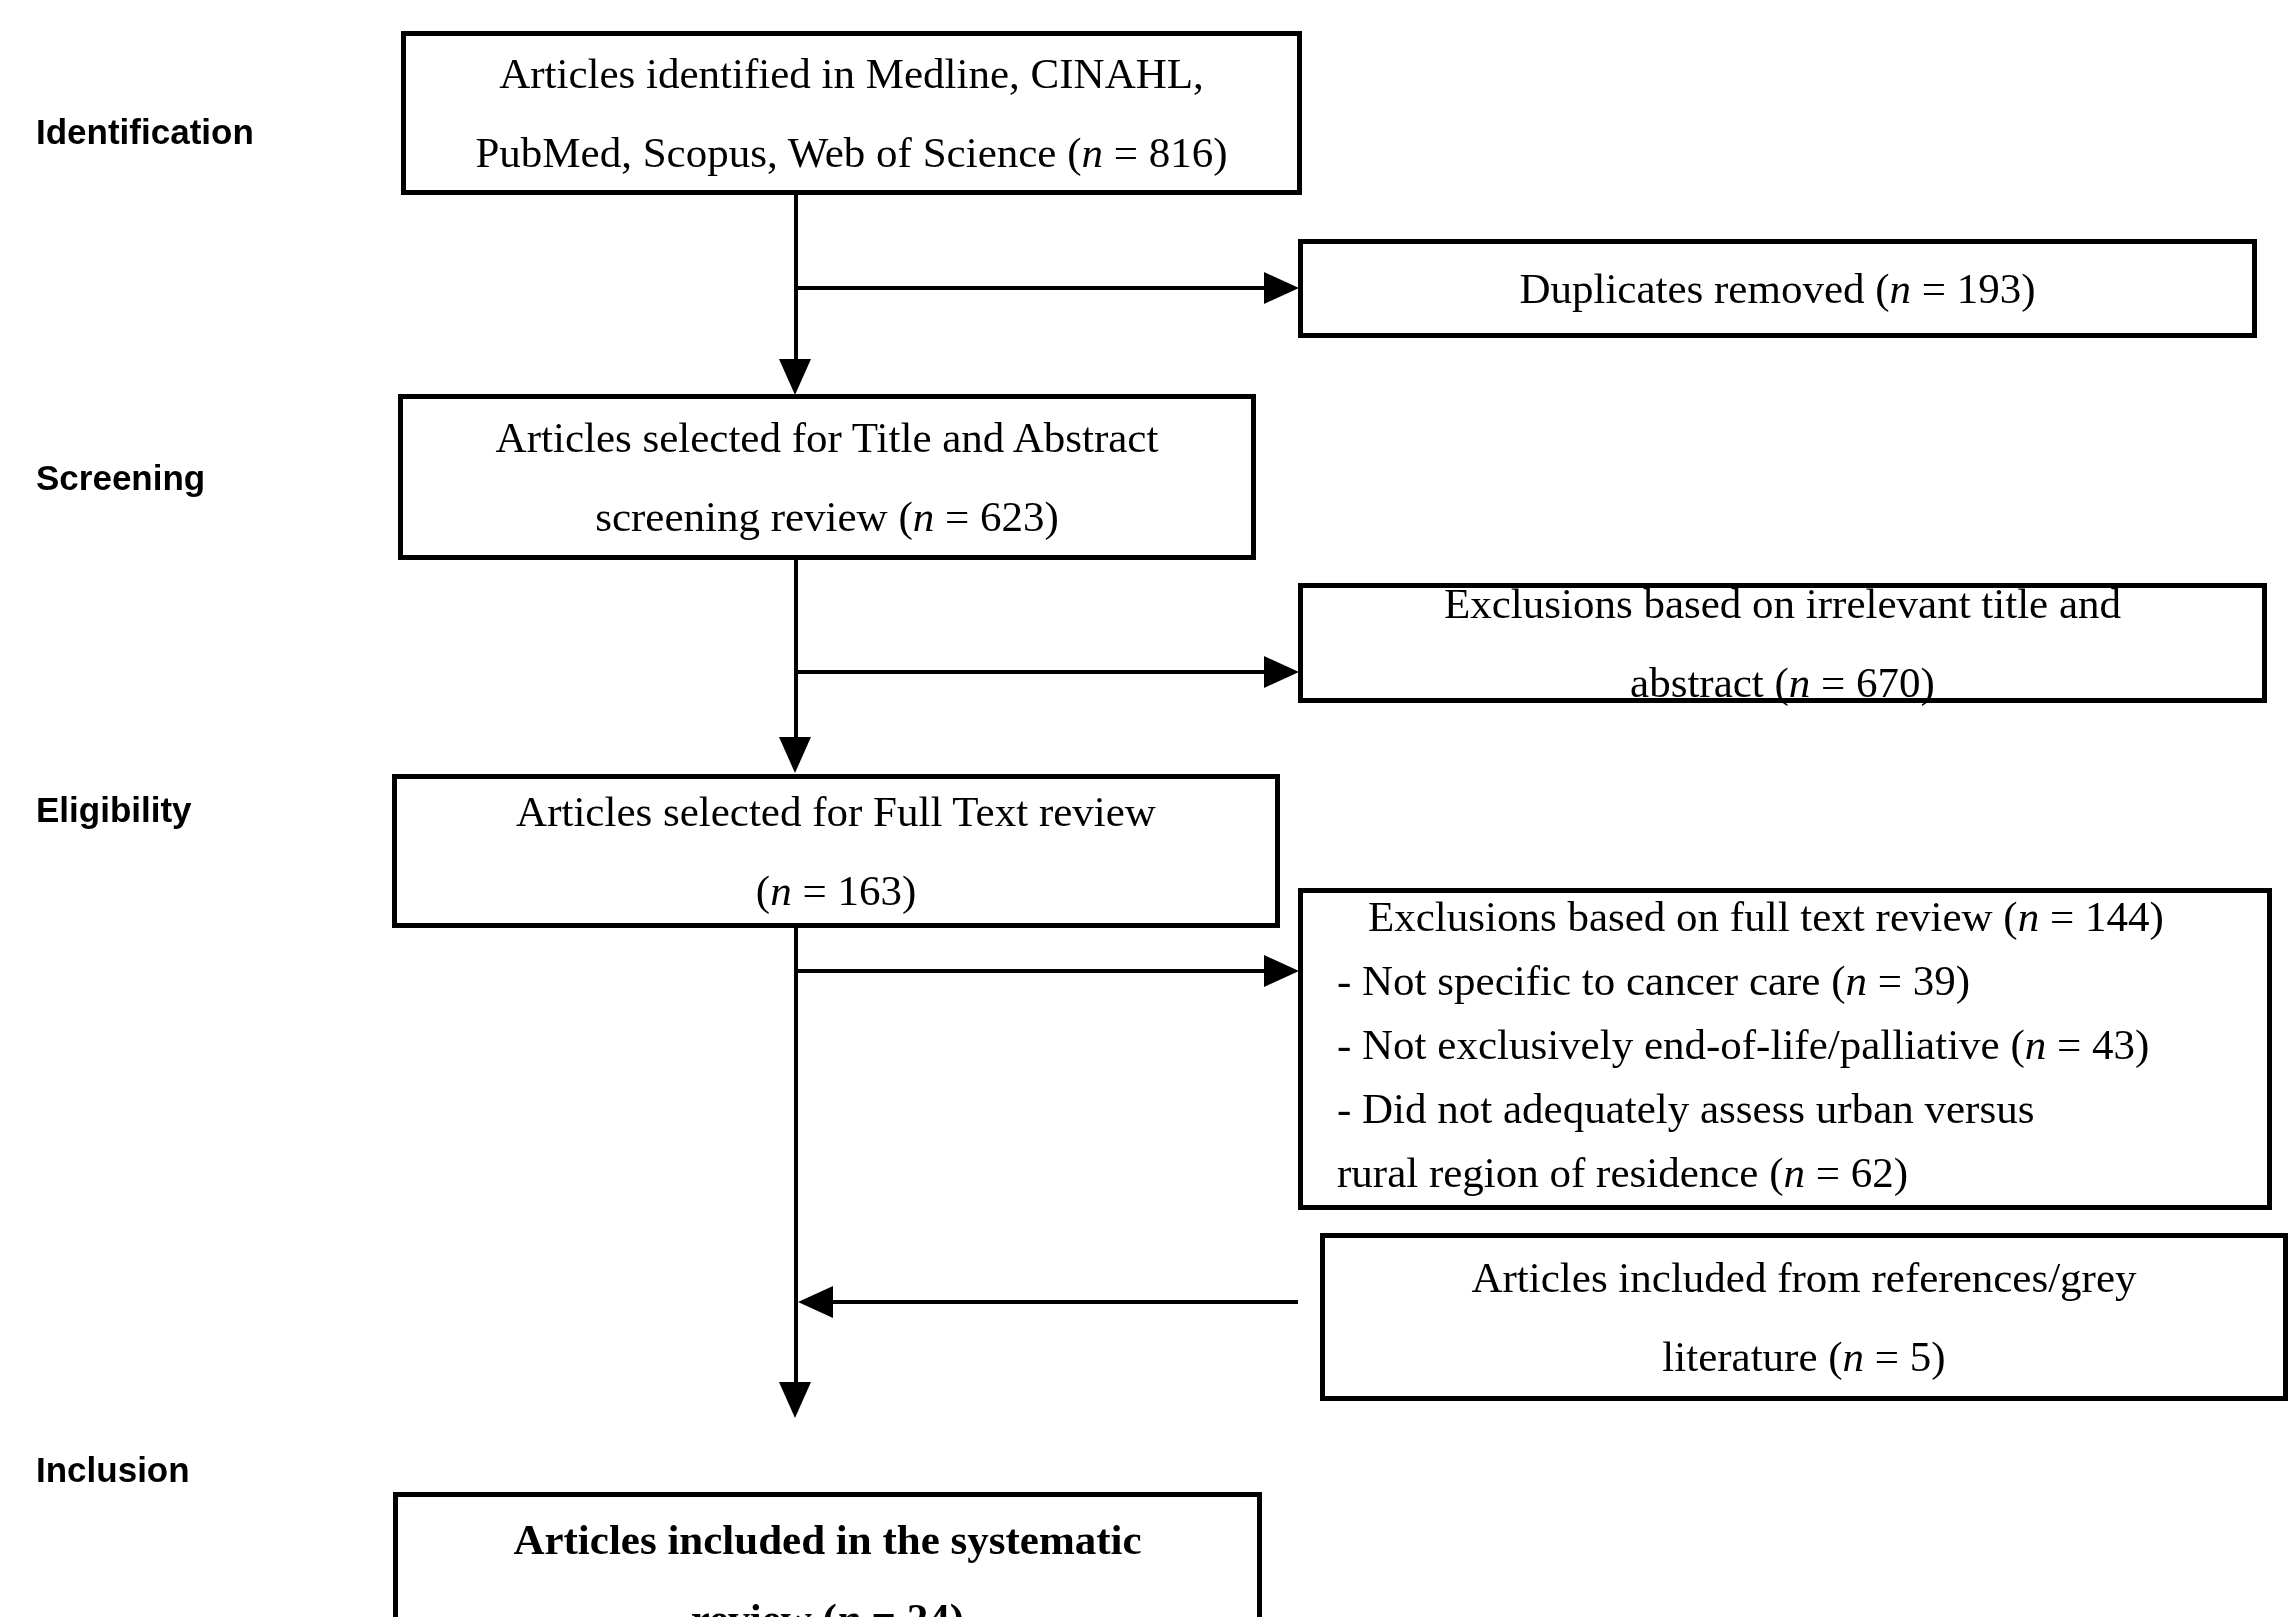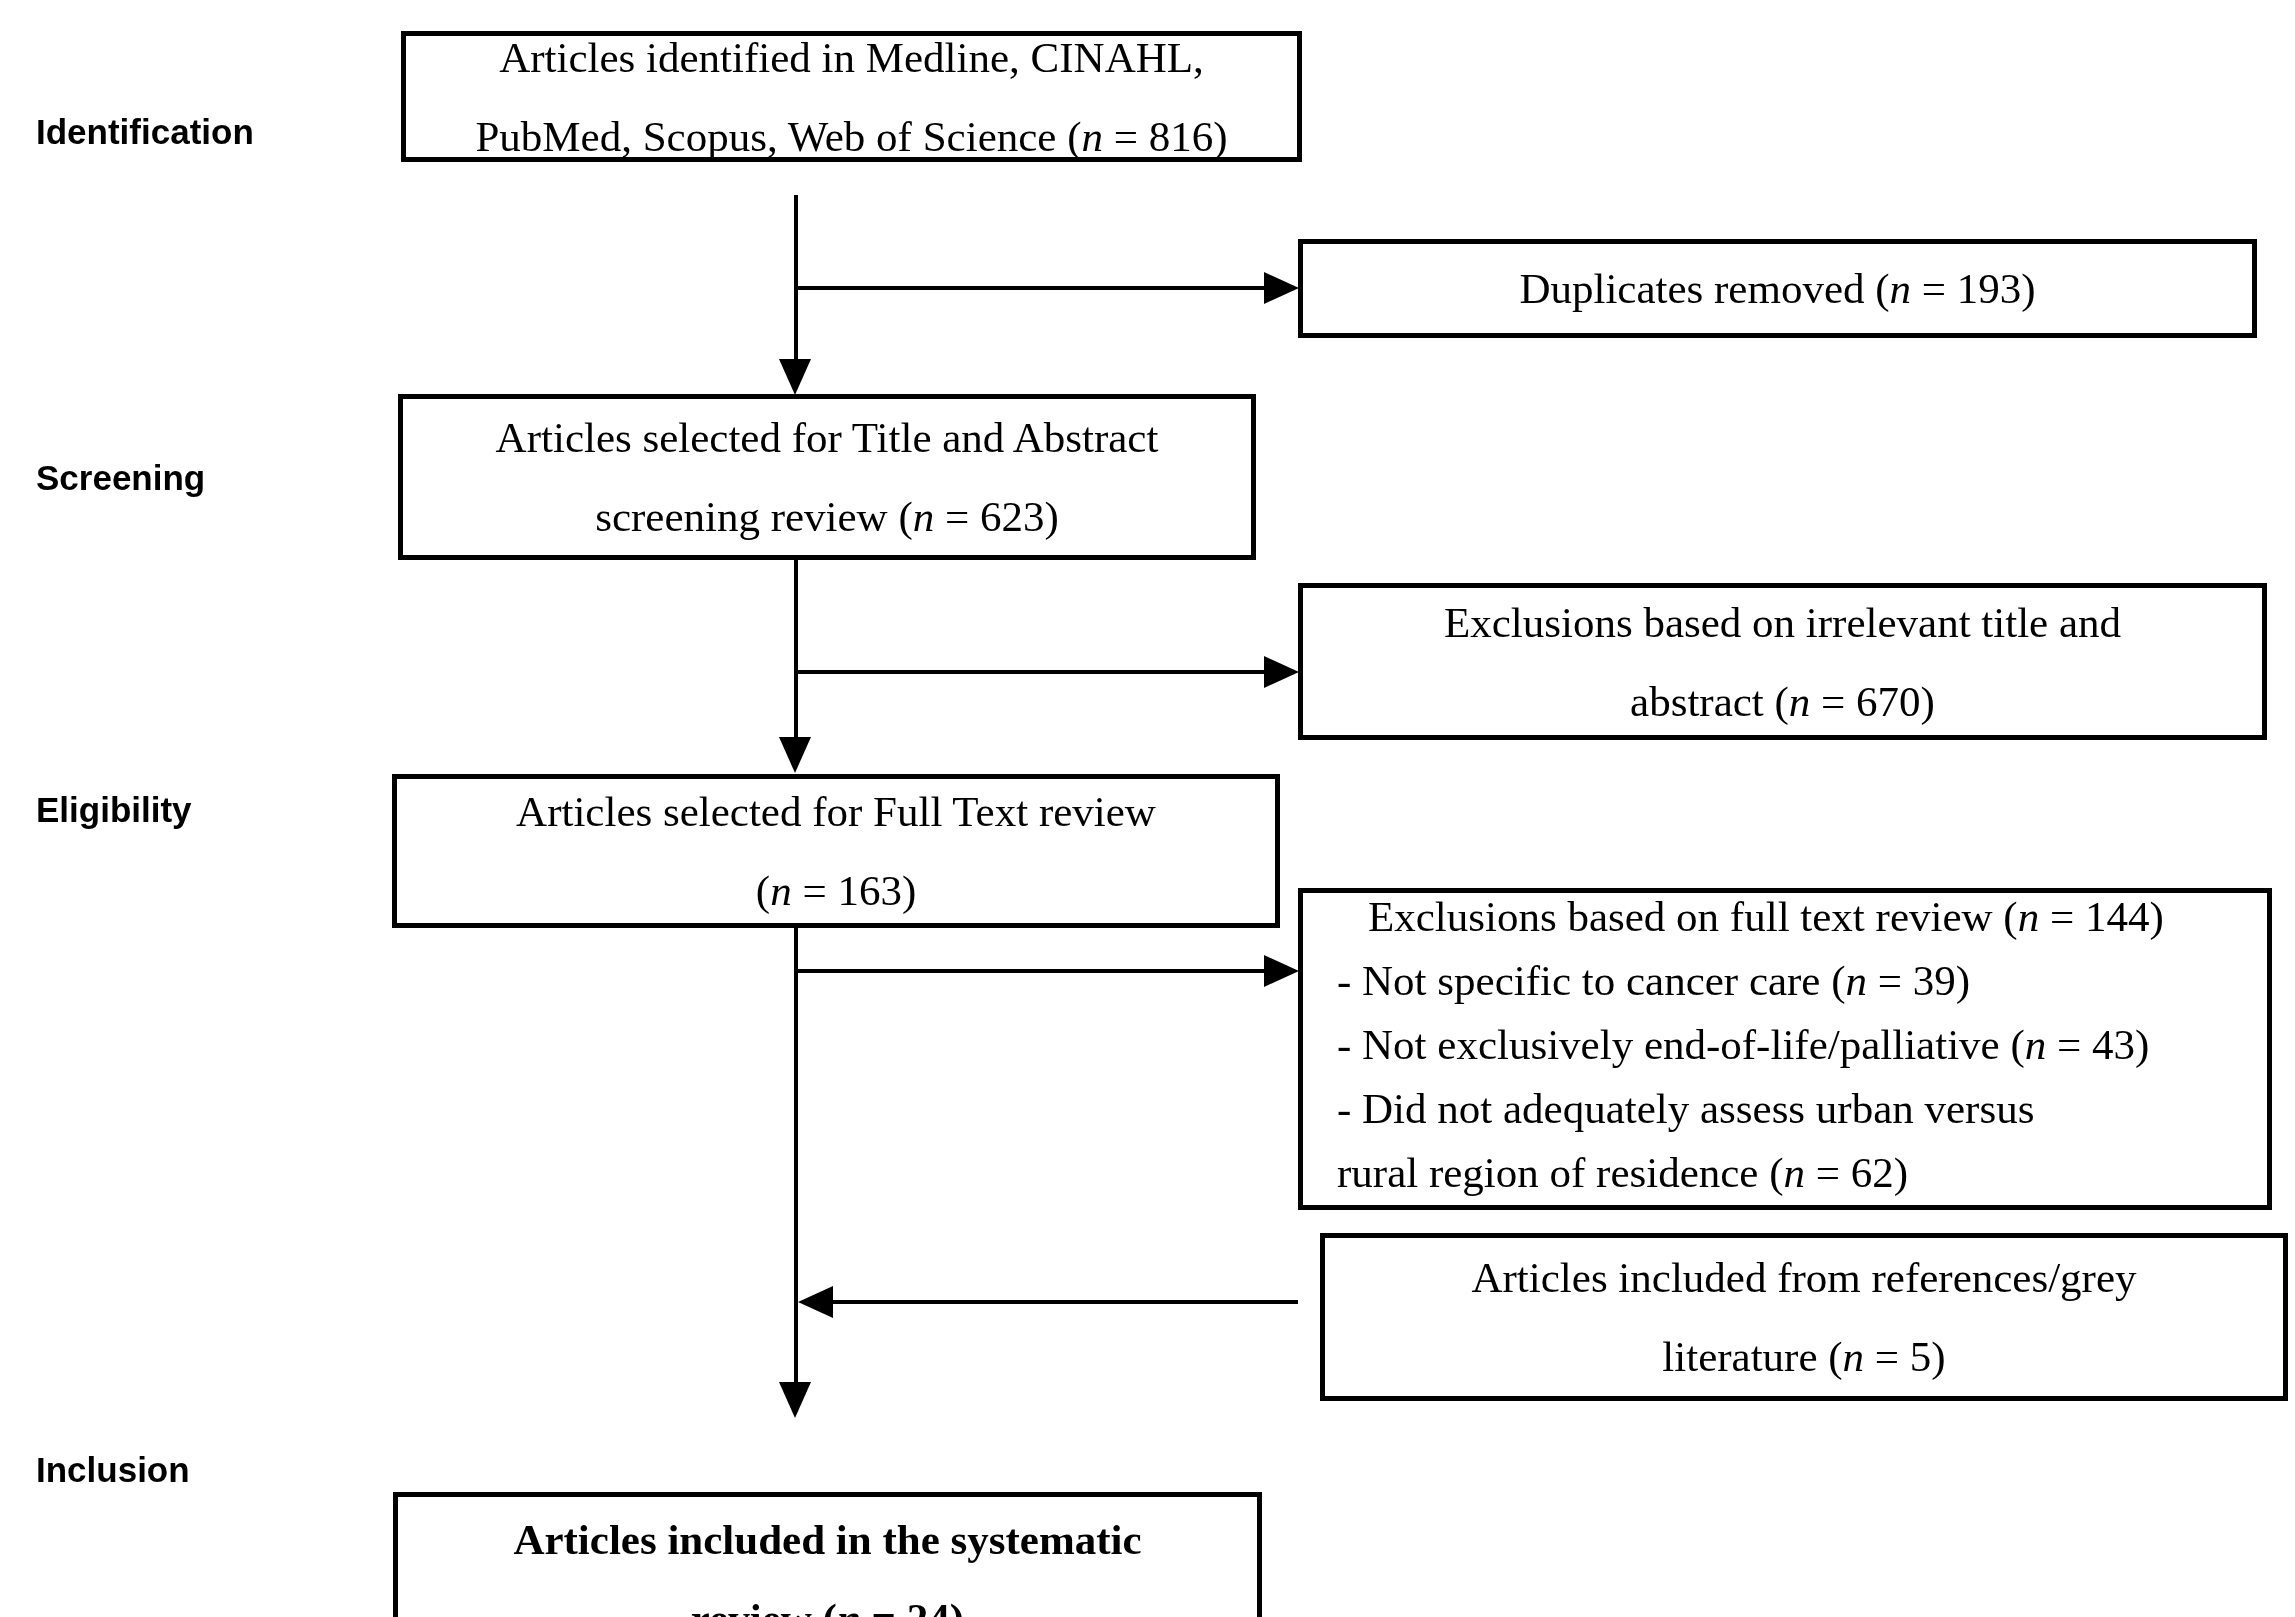--- a/index.html
+++ b/index.html
@@ -63,21 +63,21 @@
 </head>
 <body>
 
 <div class="canvas">
 
   <div class="stage-label" style="top:111px;">Identification</div>
   <div class="stage-label" style="top:457px;">Screening</div>
   <div class="stage-label" style="top:789px;">Eligibility</div>
   <div class="stage-label" style="top:1449px;">Inclusion</div>
 
-  <div class="fbox" style="left:401px; top:31px; width:901px; height:131px;">
+  <div class="fbox" style="left:401px; top:31px; width:901px; height:164px;">
       <div class="tline"><span>Articles identified in Medline, CINAHL,</span></div>
       <div class="tline"><span>PubMed, Scopus, Web of Science (</span><i>n</i><span> = 816)</span></div>
     </div>
 
   <div class="fbox" style="left:398px; top:394px; width:858px; height:166px;">
       <div class="tline"><span>Articles selected for Title and Abstract</span></div>
       <div class="tline"><span>screening review (</span><i>n</i><span> = 623)</span></div>
     </div>
 
   <div class="fbox" style="left:392px; top:774px; width:888px; height:154px;">
@@ -87,21 +87,21 @@
 
   <div class="fbox" style="left:393px; top:1492px; width:869px; height:174px;font-weight:bold;">
       <div class="tline"><span>Articles included in the systematic</span></div>
       <div class="tline"><span>review (</span><i>n</i><span> = 24)</span></div>
     </div>
 
   <div class="fbox" style="left:1298px; top:239px; width:959px; height:99px;">
       <div class="tline"><span>Duplicates removed (</span><i>n</i><span> = 193)</span></div>
     </div>
 
-  <div class="fbox" style="left:1298px; top:583px; width:969px; height:157px;">
+  <div class="fbox" style="left:1298px; top:583px; width:969px; height:120px;">
       <div class="tline"><span>Exclusions based on irrelevant title and</span></div>
       <div class="tline"><span>abstract (</span><i>n</i><span> = 670)</span></div>
     </div>
 
   <div class="fbox left-align box-excl-full" style="left:1298px; top:888px; width:974px; height:322px;justify-content:flex-end;">
       <div class="tline"><span>Exclusions based on full text review (</span><i>n</i><span> = 144)</span></div>
       <div class="tline"><span>- Not specific to cancer care (</span><i>n</i><span> = 39)</span></div>
       <div class="tline"><span>- Not exclusively end-of-life/palliative (</span><i>n</i><span> = 43)</span></div>
       <div class="tline"><span>- Did not adequately assess urban versus</span></div>
       <div class="tline"><span>rural region of residence (</span><i>n</i><span> = 62)</span></div>

